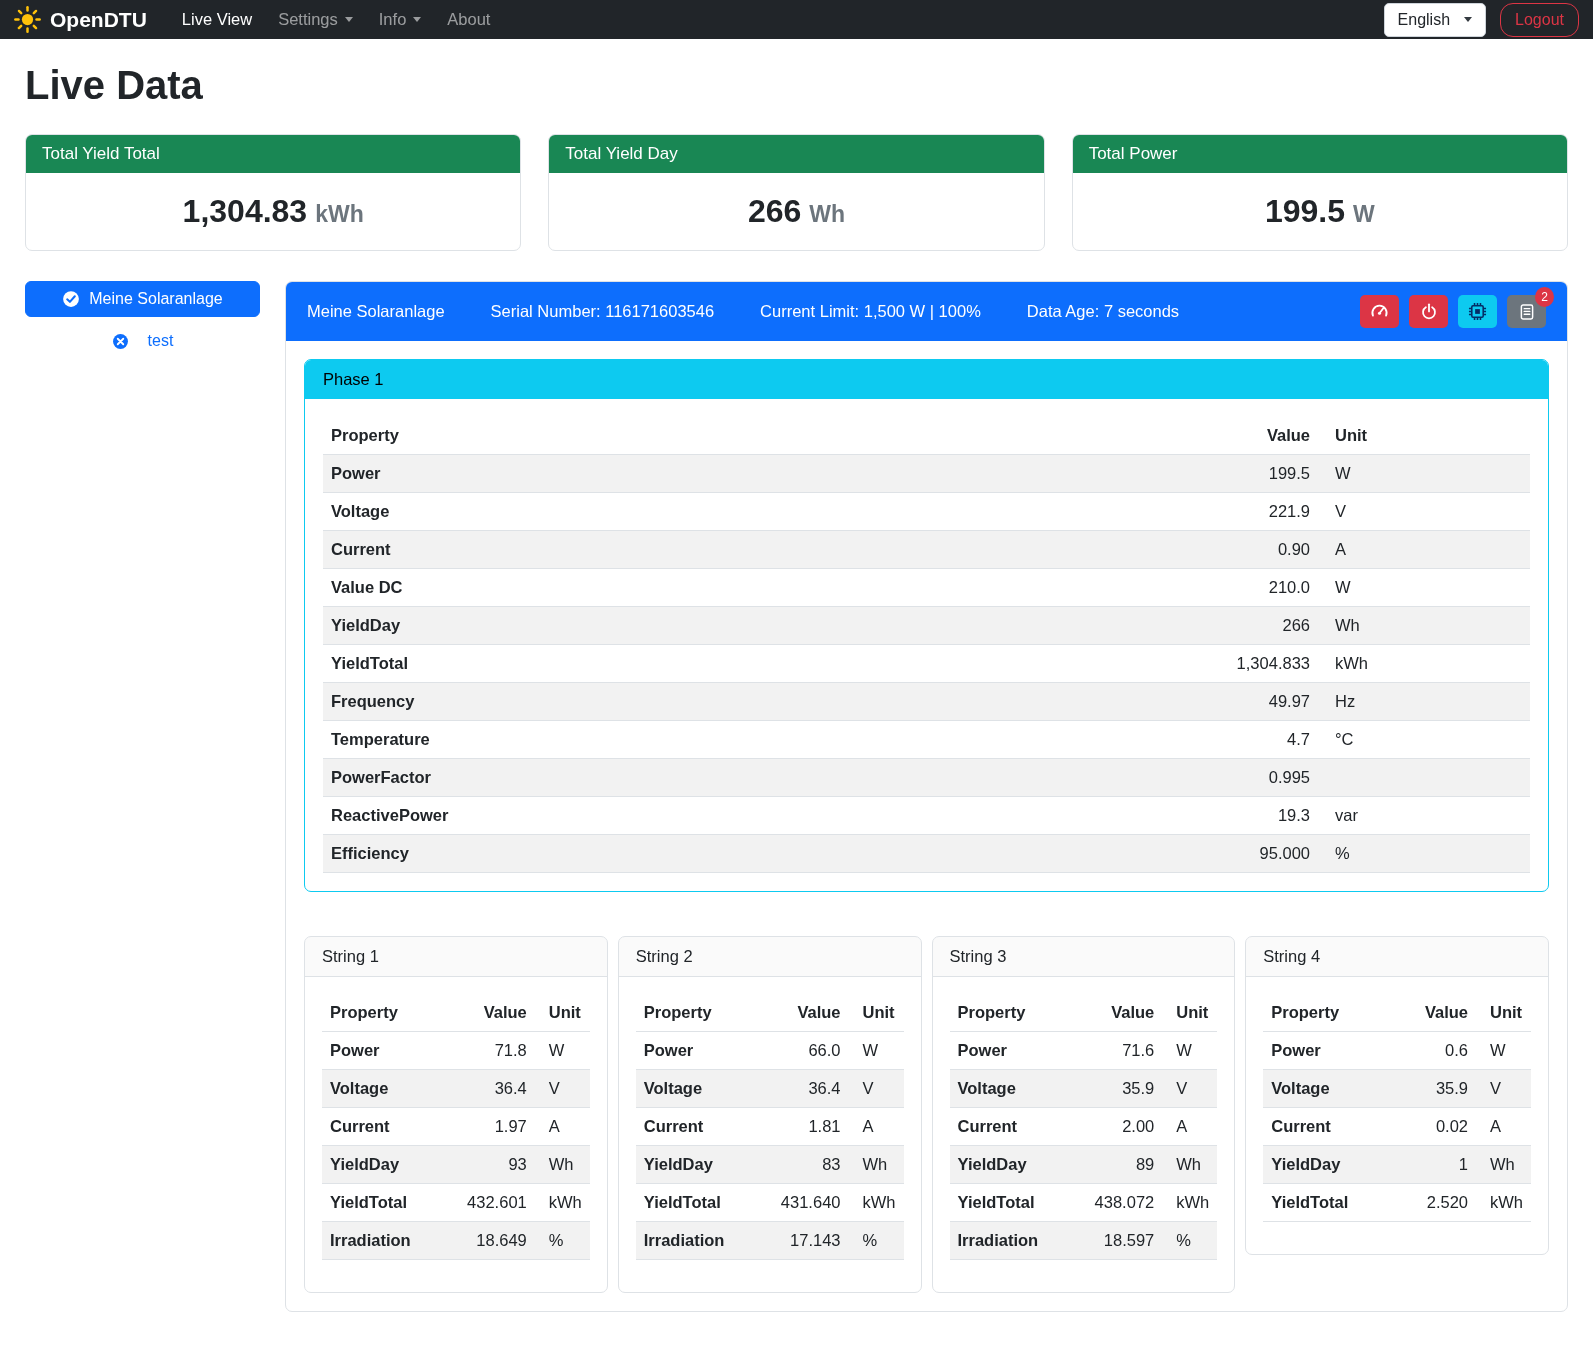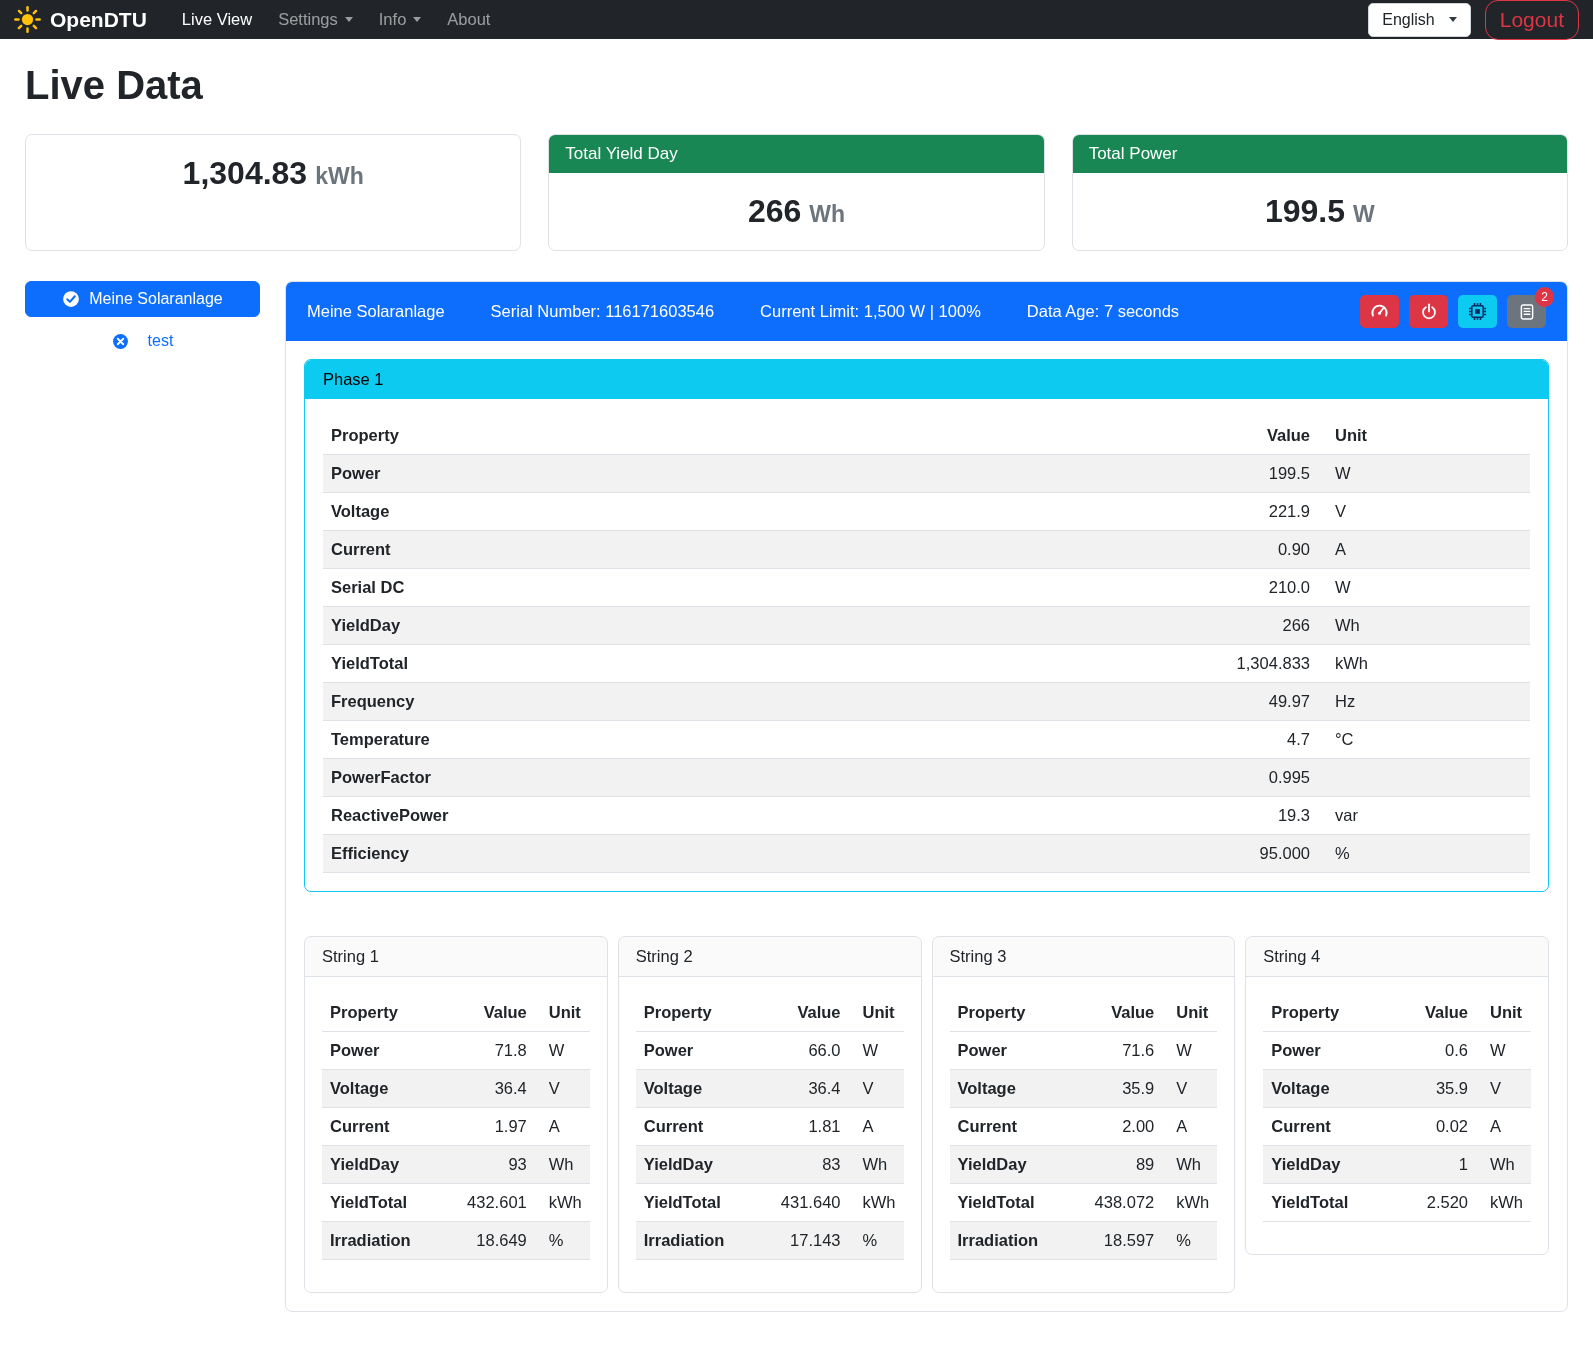--- a/index.html
+++ b/index.html
@@ -17,21 +17,21 @@
   .nav li.active { color:#fff; }
   .caret { width:0; height:0; border-left:4.5px solid transparent;
     border-right:4.5px solid transparent; border-top:5px solid currentColor;
     display:inline-block; }
   .nav-right { margin-left:auto; display:flex; align-items:center; gap:14px; }
   .lang-select { background:#fff; color:#212529; border:1px solid #ced4da;
     border-radius:5px; padding:7px 13px; font-size:16px; display:flex;
     align-items:center; gap:14px; cursor:pointer; }
   .lang-select .caret { border-top-color:#343a40; }
   .logout-btn { background:transparent; border:1px solid #dc3545; color:#dc3545;
-    border-radius:13px; padding:7px 14px; font-size:21px; cursor:pointer;
+    border-radius:13px; padding:7px 14px; font-size:16px; cursor:pointer;
     font-family:inherit; }
 
   
   .container { padding:8px 25px 26px; }
   h1.page-title { font-size:40px; font-weight:700; margin:16px 0 26px; }
 
   
   .summary-row { display:flex; gap:27px; margin-bottom:30px; }
   .scard { flex:1; border:1px solid #dee2e6; border-radius:7px; overflow:hidden; }
   .scard-header { background:#198754; color:#fff; padding:9px 16px; font-size:17px; }
@@ -128,20 +128,21 @@
     </div>
     <button class="logout-btn">Logout</button>
   </div>
 </nav>
 
 <div class="container">
   <h1 class="page-title">Live Data</h1>
 
   <div class="summary-row">
     <div class="scard">
+      <div class="scard-header">Total Yield Total</div>
       <div class="scard-body">
         <span class="scard-value">1,304.83</span><span class="scard-unit">kWh</span>
       </div>
     </div>
     <div class="scard">
       <div class="scard-header">Total Yield Day</div>
       <div class="scard-body">
         <span class="scard-value">266</span><span class="scard-unit">Wh</span>
       </div>
     </div>
@@ -247,21 +248,21 @@
                     <td class="col-property">Voltage</td>
                     <td class="col-value">221.9</td>
                     <td class="col-unit">V</td>
                   </tr>
                   <tr>
                     <td class="col-property">Current</td>
                     <td class="col-value">0.90</td>
                     <td class="col-unit">A</td>
                   </tr>
                   <tr>
-                    <td class="col-property">Serial DC</td>
+                    <td class="col-property">Value DC</td>
                     <td class="col-value">210.0</td>
                     <td class="col-unit">W</td>
                   </tr>
                   <tr>
                     <td class="col-property">YieldDay</td>
                     <td class="col-value">266</td>
                     <td class="col-unit">Wh</td>
                   </tr>
                   <tr>
                     <td class="col-property">YieldTotal</td>

